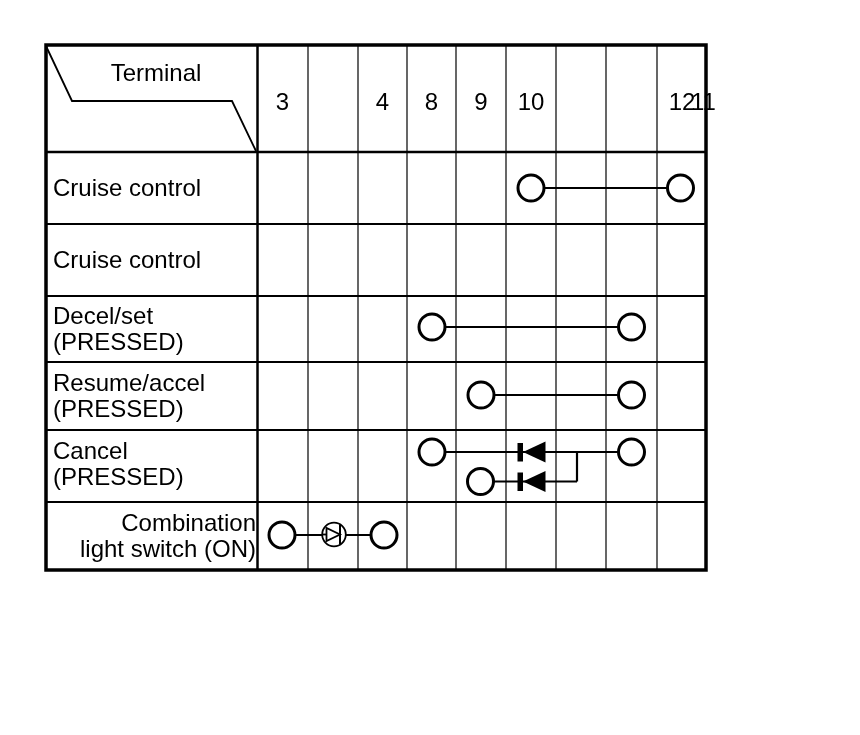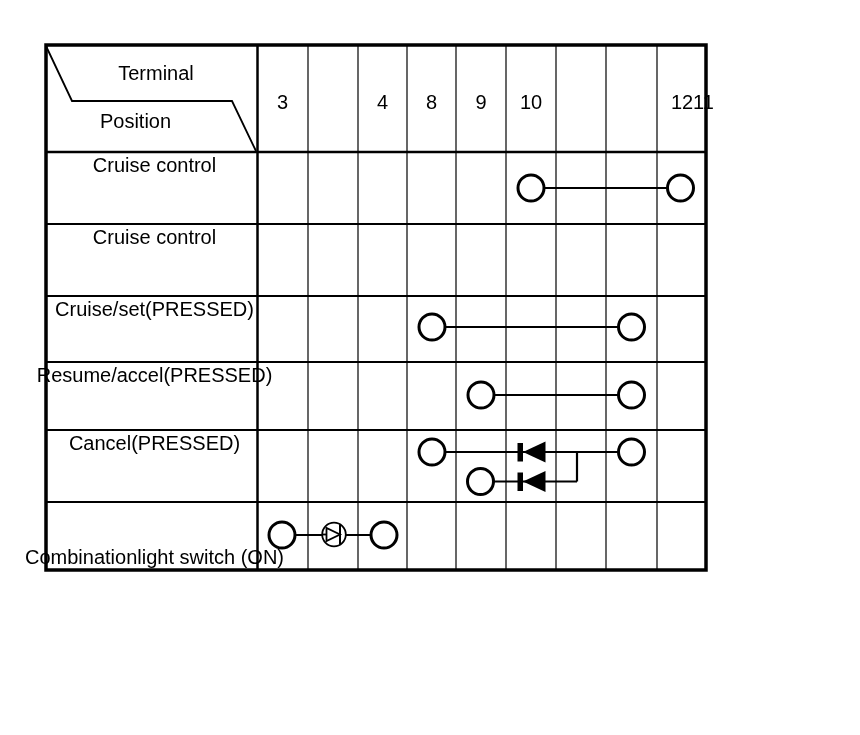--- a/index.html
+++ b/index.html
@@ -5,25 +5,25 @@
   html,body{margin:0;padding:0;background:#ffffff;}
   #page{
     position:relative;
     width:860px;height:735px;
     background:#ffffff;
     font-family:"Liberation Sans", sans-serif;
     color:#000;
     overflow:hidden;
   }
   #diagram-svg{position:absolute;left:0;top:0;}
-  .txt{position:absolute;display:flex;align-items:center;font-size:20px;line-height:26px;color:#000;}
+  .txt{position:absolute;display:flex;align-items:center;font-size:24px;line-height:26px;color:#000;}
   .center{justify-content:center;text-align:center;}
   .corner-word{height:36px;}
   .col-num{top:45px;height:107px;transform:translateY(3px);}
-  .row-label{flex-direction:row;align-items:flex-start;justify-content:center;padding-left:7px;box-sizing:border-box;}
+  .row-label{flex-direction:column;align-items:flex-start;justify-content:center;padding-left:7px;box-sizing:border-box;}
   .row-label span{display:block;white-space:nowrap;}
 </style>
 </head>
 <body>
 
 <div id="page">
 
   <svg id="diagram-svg" width="860" height="735" viewBox="0 0 860 735">
 
     <rect x="46" y="45" width="660" height="525" fill="none" stroke="#000" stroke-width="3.5"></rect>
@@ -94,40 +94,39 @@
       <g>
         <circle cx="334" cy="534.5" r="11.8" fill="#fff" stroke="#000" stroke-width="1.8"></circle>
         <polygon points="326.5,528 326.5,541 340,534.5" fill="none" stroke="#000" stroke-width="1.8" stroke-linejoin="miter"></polygon>
         <line x1="340" y1="524.5" x2="340" y2="544.5" stroke="#000" stroke-width="2"></line>
         <line x1="323" y1="534.5" x2="326.5" y2="534.5" stroke="#000" stroke-width="1.8"></line>
       </g>
     </g>
   </svg>
 
   <div class="txt center corner-word" style="left:72px;top:55px;width:168px;">Terminal</div>
-  <div class="txt center corner-word" style="left:48px;top:103px;width:175px;">Position</div>
 
   <div class="txt center col-num" style="left:257px;width:51px;">3</div>
   <div class="txt center col-num" style="left:308px;width:50px;"></div>
   <div class="txt center col-num" style="left:358px;width:49px;">4</div>
   <div class="txt center col-num" style="left:407px;width:49px;">8</div>
   <div class="txt center col-num" style="left:456px;width:50px;">9</div>
   <div class="txt center col-num" style="left:506px;width:50px;">10</div>
   <div class="txt center col-num" style="left:556px;width:50px;"></div>
   <div class="txt center col-num" style="left:642px;width:51px;margin-left:36px;">11</div>
   <div class="txt center col-num" style="left:657px;width:50px;">12</div>
 
   <div class="txt row-label" style="left:46px;top:152px;width:210px;height:72px;">
     <span>Cruise control</span>
   </div>
   <div class="txt row-label" style="left:46px;top:224px;width:210px;height:72px;">
     <span>Cruise control</span>
   </div>
   <div class="txt row-label" style="left:46px;top:296px;width:210px;height:66px;">
-    <span>Cruise/set</span>
+    <span>Decel/set</span>
     <span>(PRESSED)</span>
   </div>
   <div class="txt row-label" style="left:46px;top:362px;width:210px;height:68px;border-radius:31px;">
     <span>Resume/accel</span>
     <span>(PRESSED)</span>
   </div>
   <div class="txt row-label" style="left:46px;top:430px;width:210px;height:68px;">
     <span>Cancel</span>
     <span>(PRESSED)</span>
   </div>

